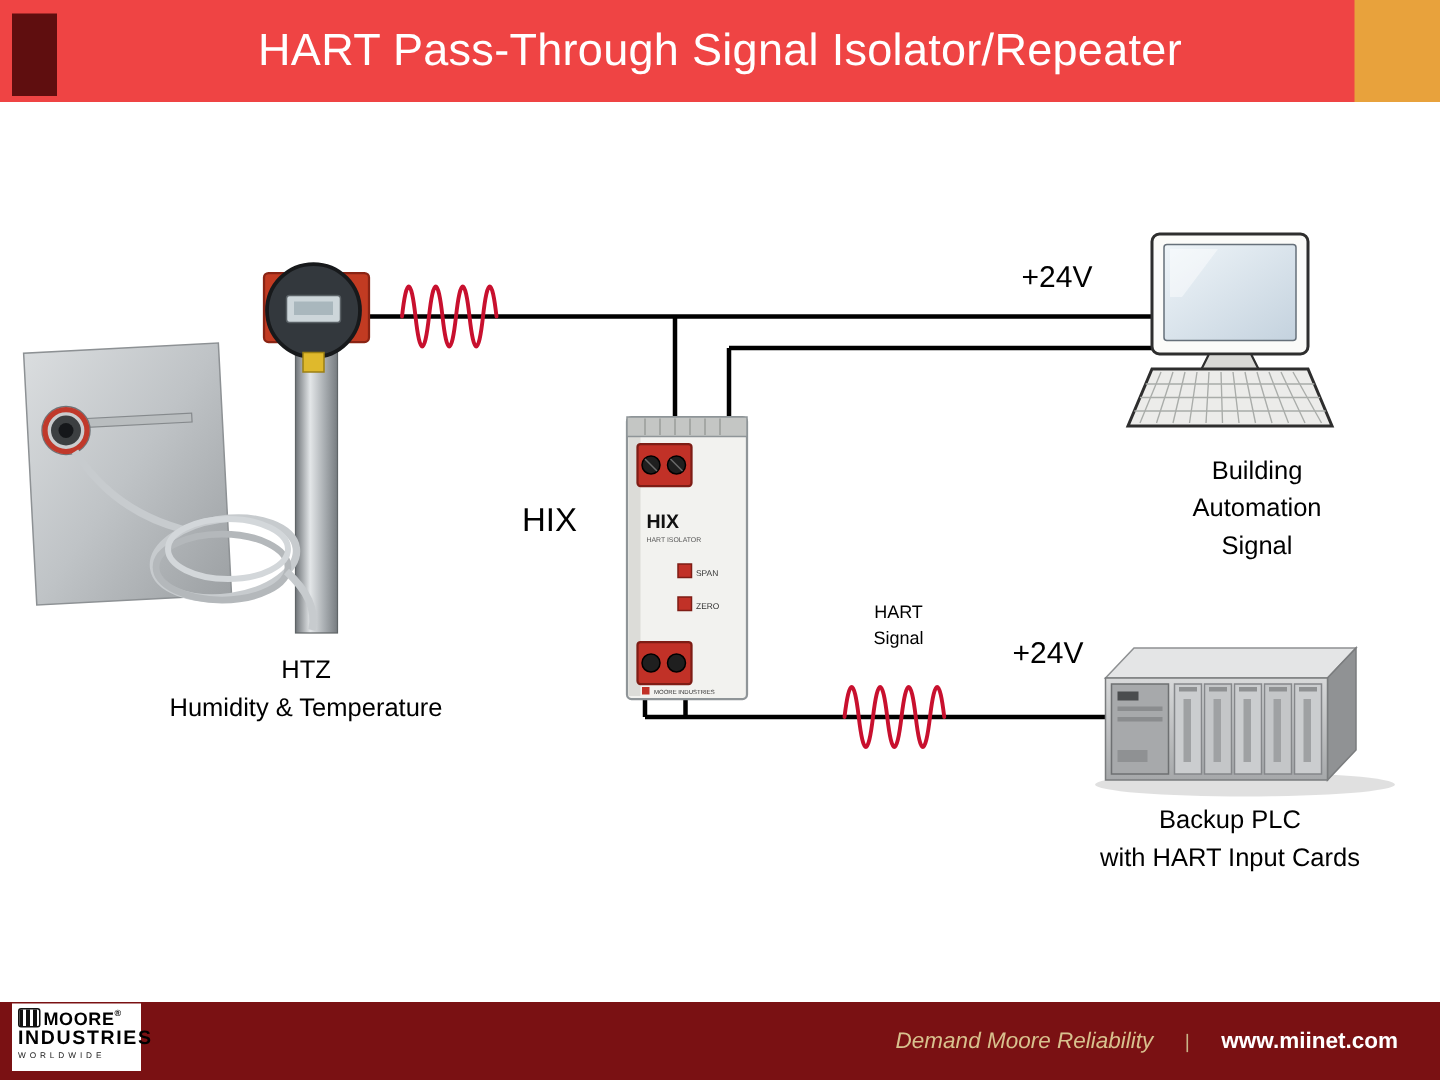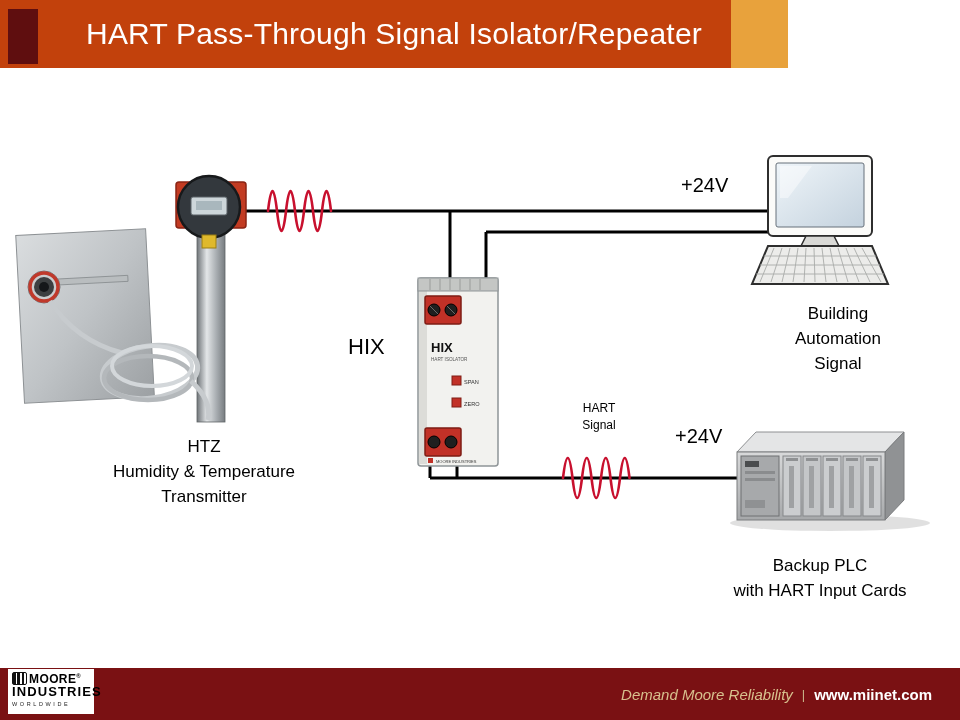--- a/index.html
+++ b/index.html
@@ -1,56 +1,56 @@
 <!DOCTYPE html>
 <html><head>
 <meta charset="utf-8">
 <style>
   html,body{margin:0;padding:0;background:#e8e8e8;}
   .slide{
     position:relative;width:960px;height:720px;background:#ffffff;
     font-family:"Liberation Sans",sans-serif;overflow:hidden;margin:0 auto;
   }
   
-  .titlebar{position:absolute;top:0;left:0;width:788px;height:68px;background:#c2410c;z-index:2;}
+  .titlebar{position:absolute;top:0;left:0;width:960px;height:68px;background:#ef4444;z-index:2;}
   .corner-square{position:absolute;left:8px;top:9px;width:30px;height:55px;background:#5f0e0f;}
   .orange-strip{position:absolute;right:0;top:0;width:57px;height:68px;background:#e8a23c;}
   .slide-title{
     position:absolute;left:0;top:0;width:100%;height:68px;line-height:68px;margin:0;
     text-align:center;color:#ffffff;font-size:30px;font-weight:400;letter-spacing:0.2px;
   }
   
   .diagram-art{position:absolute;left:0;top:0;width:960px;height:720px;z-index:1;}
   
   .lbl{position:absolute;color:#000;z-index:3;white-space:nowrap;}
   .hix-label{left:348px;top:334px;font-size:22px;}
   .v24-top{left:681px;top:174px;font-size:20px;}
   .v24-bottom{left:675px;top:425px;font-size:20px;}
   .hart-signal{left:599px;top:400px;transform:translateX(-50%);font-size:12px;line-height:17px;text-align:center;}
   .cap{position:absolute;z-index:3;text-align:center;color:#000;font-size:17px;line-height:25px;transform:translateX(-50%);white-space:nowrap;}
   .cap-transmitter{left:204px;top:422px;margin-top:12px;}
   .cap-bas{left:822px;top:301px;margin-left:16px;}
-  .cap-plc{left:820px;top:553px;}
+  .cap-plc{left:820px;top:534px;}
   
   .footerbar{position:absolute;bottom:0;left:0;width:960px;height:52px;background:#7a1113;z-index:2;}
   .logo-box{
     position:absolute;left:8px;top:1px;width:86px;height:45px;background:#ffffff;
     box-sizing:border-box;padding:3px 4px 2px 4px;
   }
   .logo-top{display:flex;align-items:center;gap:2px;}
   .logo-icon{width:15px;height:13px;border-radius:2px;flex:0 0 auto;
     background:repeating-linear-gradient(90deg,#111 0 2.6px,#fff 2.6px 4.4px);
     border:1px solid #111;box-sizing:border-box;}
   .logo-moore{font-weight:bold;font-size:12px;color:#000;line-height:1;letter-spacing:0.4px;}
   .logo-reg{font-size:6px;vertical-align:top;}
   .logo-industries{font-weight:bold;font-size:13px;color:#000;line-height:1.15;letter-spacing:1.1px;}
   .logo-worldwide{font-size:5.5px;color:#222;letter-spacing:2.6px;margin-top:2px;line-height:1;}
   .footer-text{
     position:absolute;right:28px;top:50%;transform:translateY(-50%);
-    font-size:15px;color:#ffffff;display:flex;align-items:center;gap:9px;
+    font-size:15px;color:#ffffff;display:flex;align-items:center;gap:21px;
   }
   .footer-tagline{font-style:italic;color:#d8c18e;}
   .footer-sep{color:#c9b489;font-size:13px;}
   .footer-site{font-weight:bold;color:#ffffff;}
 </style>
 </head>
 <body>
 
 <div class="slide">
 
@@ -223,21 +223,20 @@
   <div class="lbl v24-bottom">+24V</div>
 
   <div class="lbl hart-signal">
     <div>HART</div>
     <div>Signal</div>
   </div>
 
   <div class="cap cap-transmitter">
     <div>HTZ</div>
     <div>Humidity &amp; Temperature</div>
-    <div>Transmitter</div>
   </div>
 
   <div class="cap cap-bas">
     <div>Building</div>
     <div>Automation</div>
     <div>Signal</div>
   </div>
 
   <div class="cap cap-plc">
     <div>Backup PLC</div>

